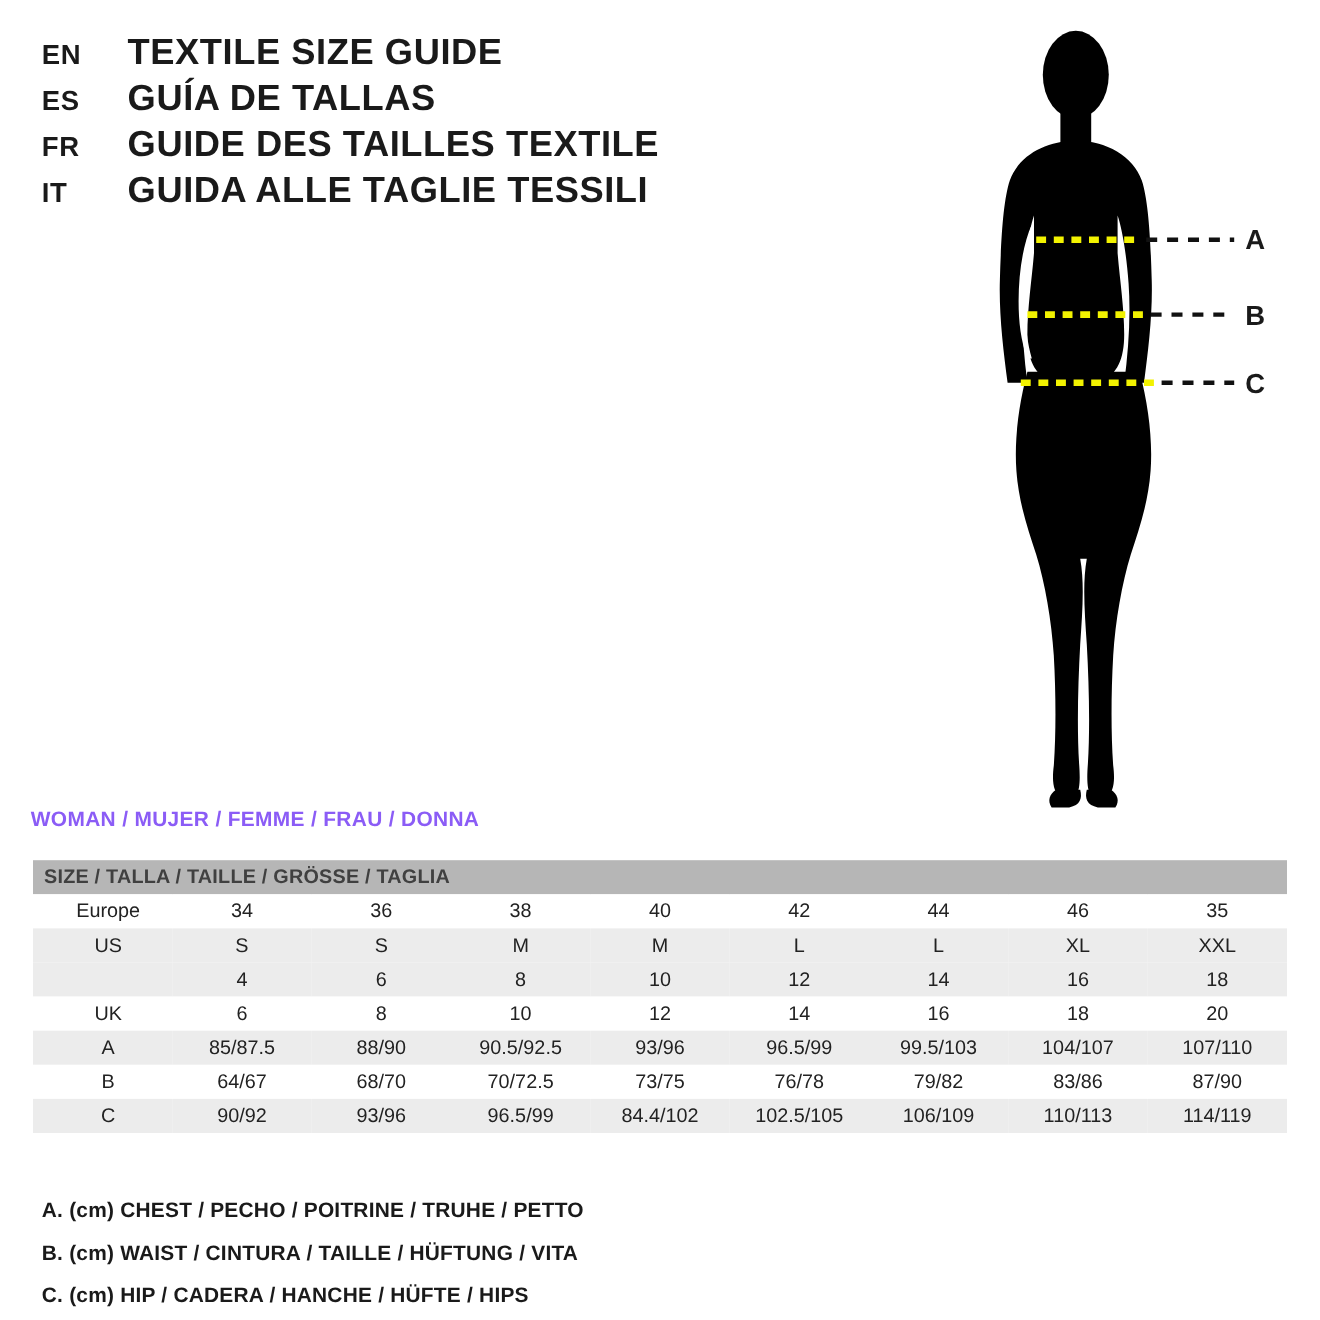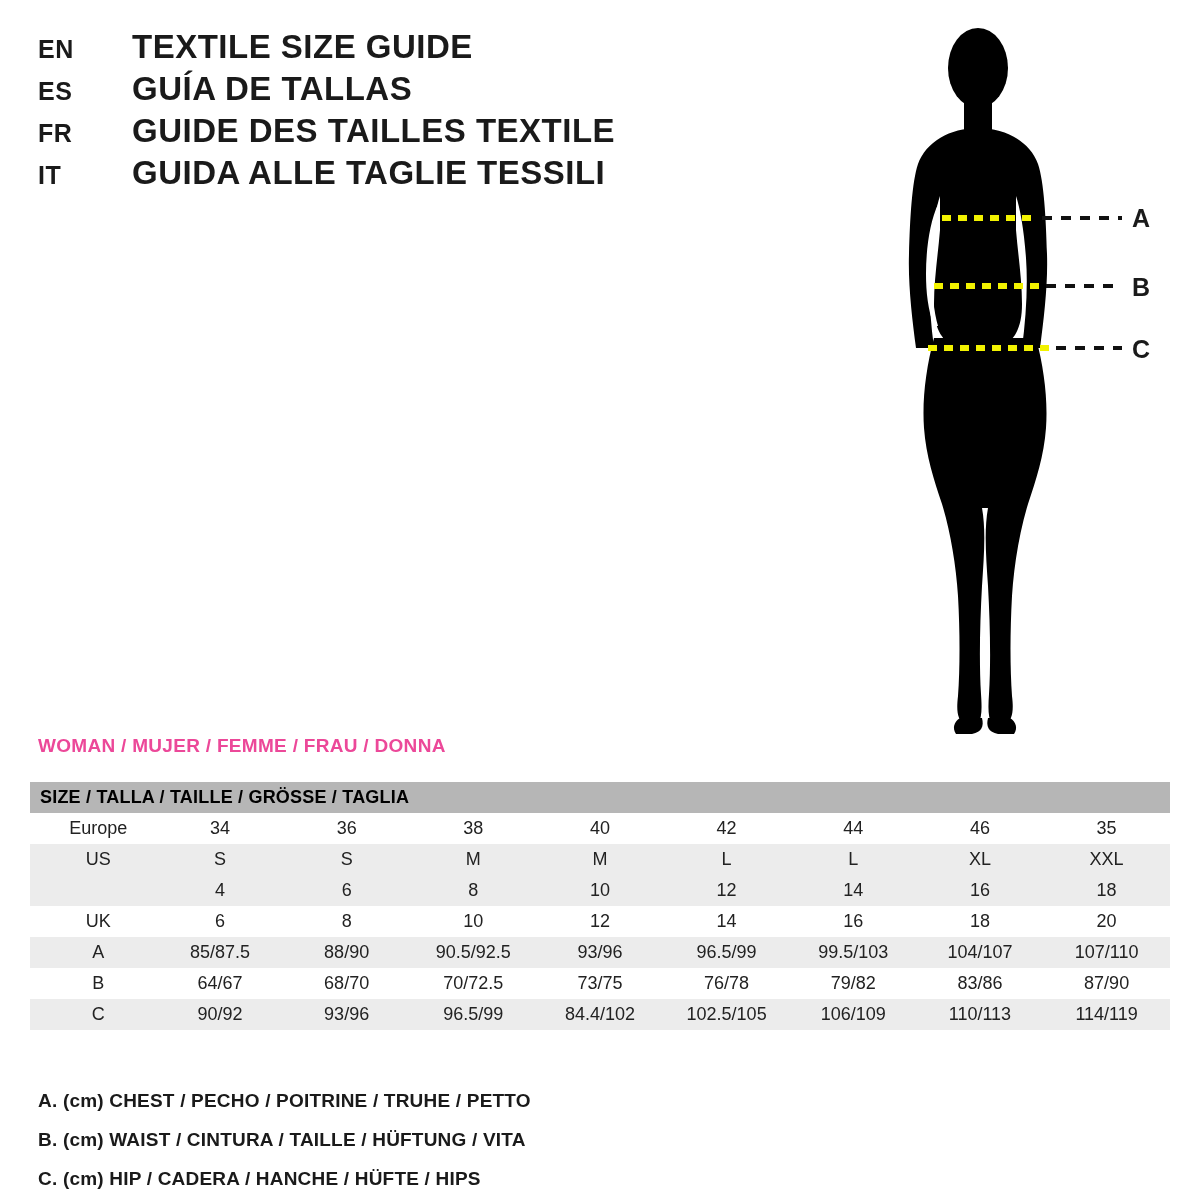--- a/index.html
+++ b/index.html
@@ -25,21 +25,20 @@
   .titles {
     position: absolute;
     left: 38px;
     top: 28px;
     width: 620px;
   }
   .title-row {
     display: flex;
     align-items: baseline;
     margin-bottom: 4px;
-    gap: 16px;
   }
   .title-lang {
     width: 78px;
     flex: 0 0 78px;
     font-size: 25px;
     font-weight: bold;
     letter-spacing: 0.5px;
     color: #1a1a1a;
   }
   .title-text {
@@ -67,26 +66,26 @@
     font-weight: bold;
     color: #1a1a1a;
   }
   .ml-a { left: 272px; top: 186px; }
   .ml-b { left: 272px; top: 255px; }
   .ml-c { left: 272px; top: 317px; }
 
   
   .section-head {
     position: absolute;
-    left: 38px;
+    left: 28px;
     top: 735px;
     font-size: 19px;
     font-weight: bold;
     letter-spacing: 0.3px;
-    color: #ec4899;
+    color: #8b5cf6;
   }
 
   
   .table-wrap {
     position: absolute;
     left: 30px;
     top: 782px;
     width: 1140px;
   }
   table.size-table {
@@ -107,21 +106,21 @@
     text-align: center;
     padding-left: 10px;
     width: 185px;
   }
   tr.hdr {
     background: #b6b6b6;
   }
   tr.hdr td {
     font-weight: bold;
     font-size: 18px;
-    color: #000000;
+    color: #404040;
     text-align: left;
     padding-left: 10px;
     letter-spacing: 0.2px;
   }
   tr.alt {
     background: #ececec;
   }
   tr.plain {
     background: #ffffff;
   }

